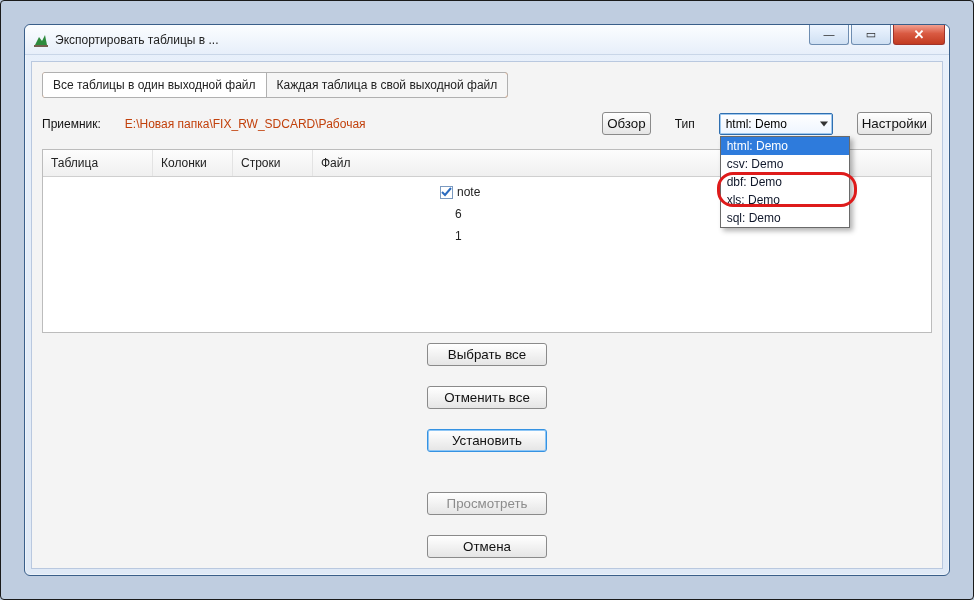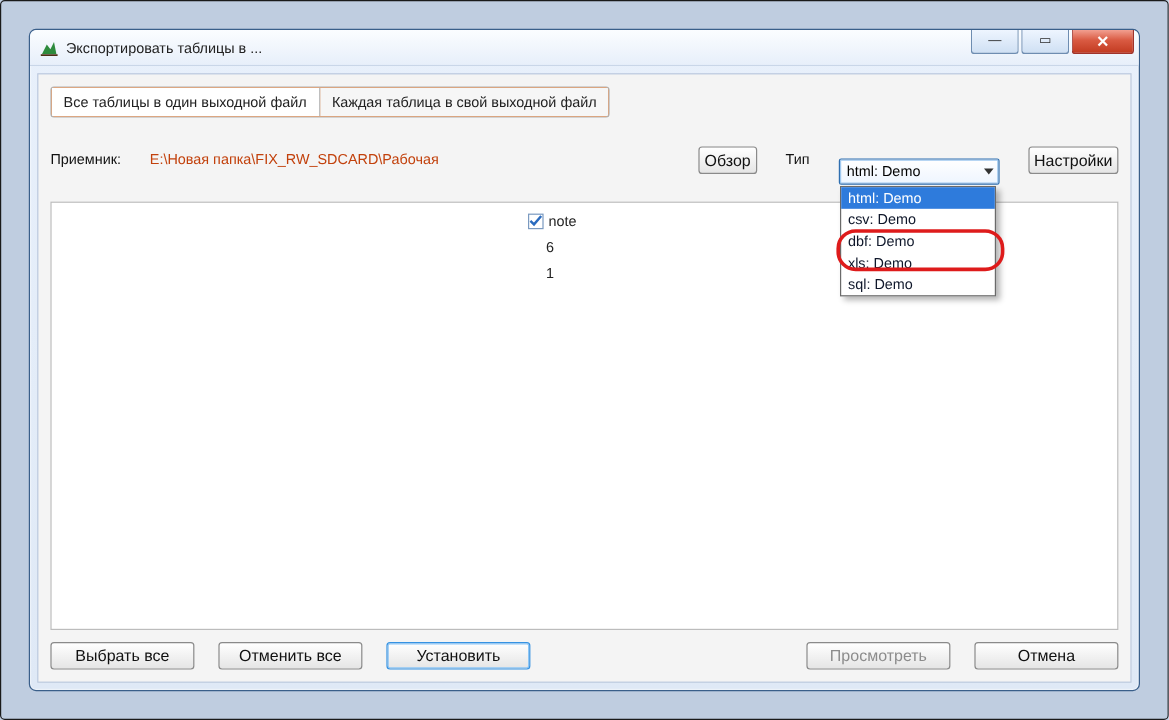--- a/index.html
+++ b/index.html
@@ -130,31 +130,30 @@
     white-space: nowrap;
   }
   .btn.primary {
     border-color: #3592e2;
     box-shadow: 0 0 0 1px #8ec6f5 inset;
   }
   .btn.disabled { color: #8c8c8c; cursor: default;}
 
   
   .combo {
-    width: 134px;
+    width: 114px;
     border: 1px solid #2f6fb0;
     border-radius: 2px;
     background: linear-gradient(#fff,#eef5ff);
     display: flex; align-items: center;
     height: 22px;
     padding-left: 6px;
     box-shadow: 0 0 0 1px #9fc8ef inset;
     position: relative;
     cursor: pointer;
-    margin-top: 20px;
   }
   .combo .combo-arrow {
     position: absolute; right:4px; top:50%; transform: translateY(-50%);
     width:0; height:0;
     border-left:4px solid transparent;
     border-right:4px solid transparent;
     border-top:5px solid #333;
   }
 
   
@@ -230,20 +229,21 @@
     vertical-align:middle;
   }
   .cb svg { width:11px; height:11px;}
 
   
   .bottom-bar {
     display:flex;
     gap: 20px;
     margin-top: 10px;
     align-items:center;
+    flex-direction:column;
   }
   .bottom-bar .spacer { flex:1;}
   .bottom-bar .btn { min-width: 120px; text-align:center;}
 
 </style>
 </head>
 <body>
 
 <div class="window">
 
@@ -293,20 +293,26 @@
           <div class="opt">sql: Demo</div>
         </div>
 
         <div class="highlight-rr" style="left:-3px; top:58px; width:140px; height:35px;"></div>
       </div>
 
       <button class="btn">Настройки</button>
     </div>
 
     <div class="list">
+      <div class="list-header">
+        <div class="col c-tbl">Таблица</div>
+        <div class="col c-cols">Колонки</div>
+        <div class="col c-rows">Строки</div>
+        <div class="col c-file">Файл</div>
+      </div>
       <div class="list-body">
         <div class="list-row">
           <div class="col c-tbl">
             <span class="cb">
               <svg viewBox="0 0 11 11">
                   <path d="M1 5 L4 8 L10 1" stroke="#2a6bbf" stroke-width="2" fill="none"></path>
                 </svg>
             </span><span>note</span>
           </div>
           <div class="col c-cols">6</div>

